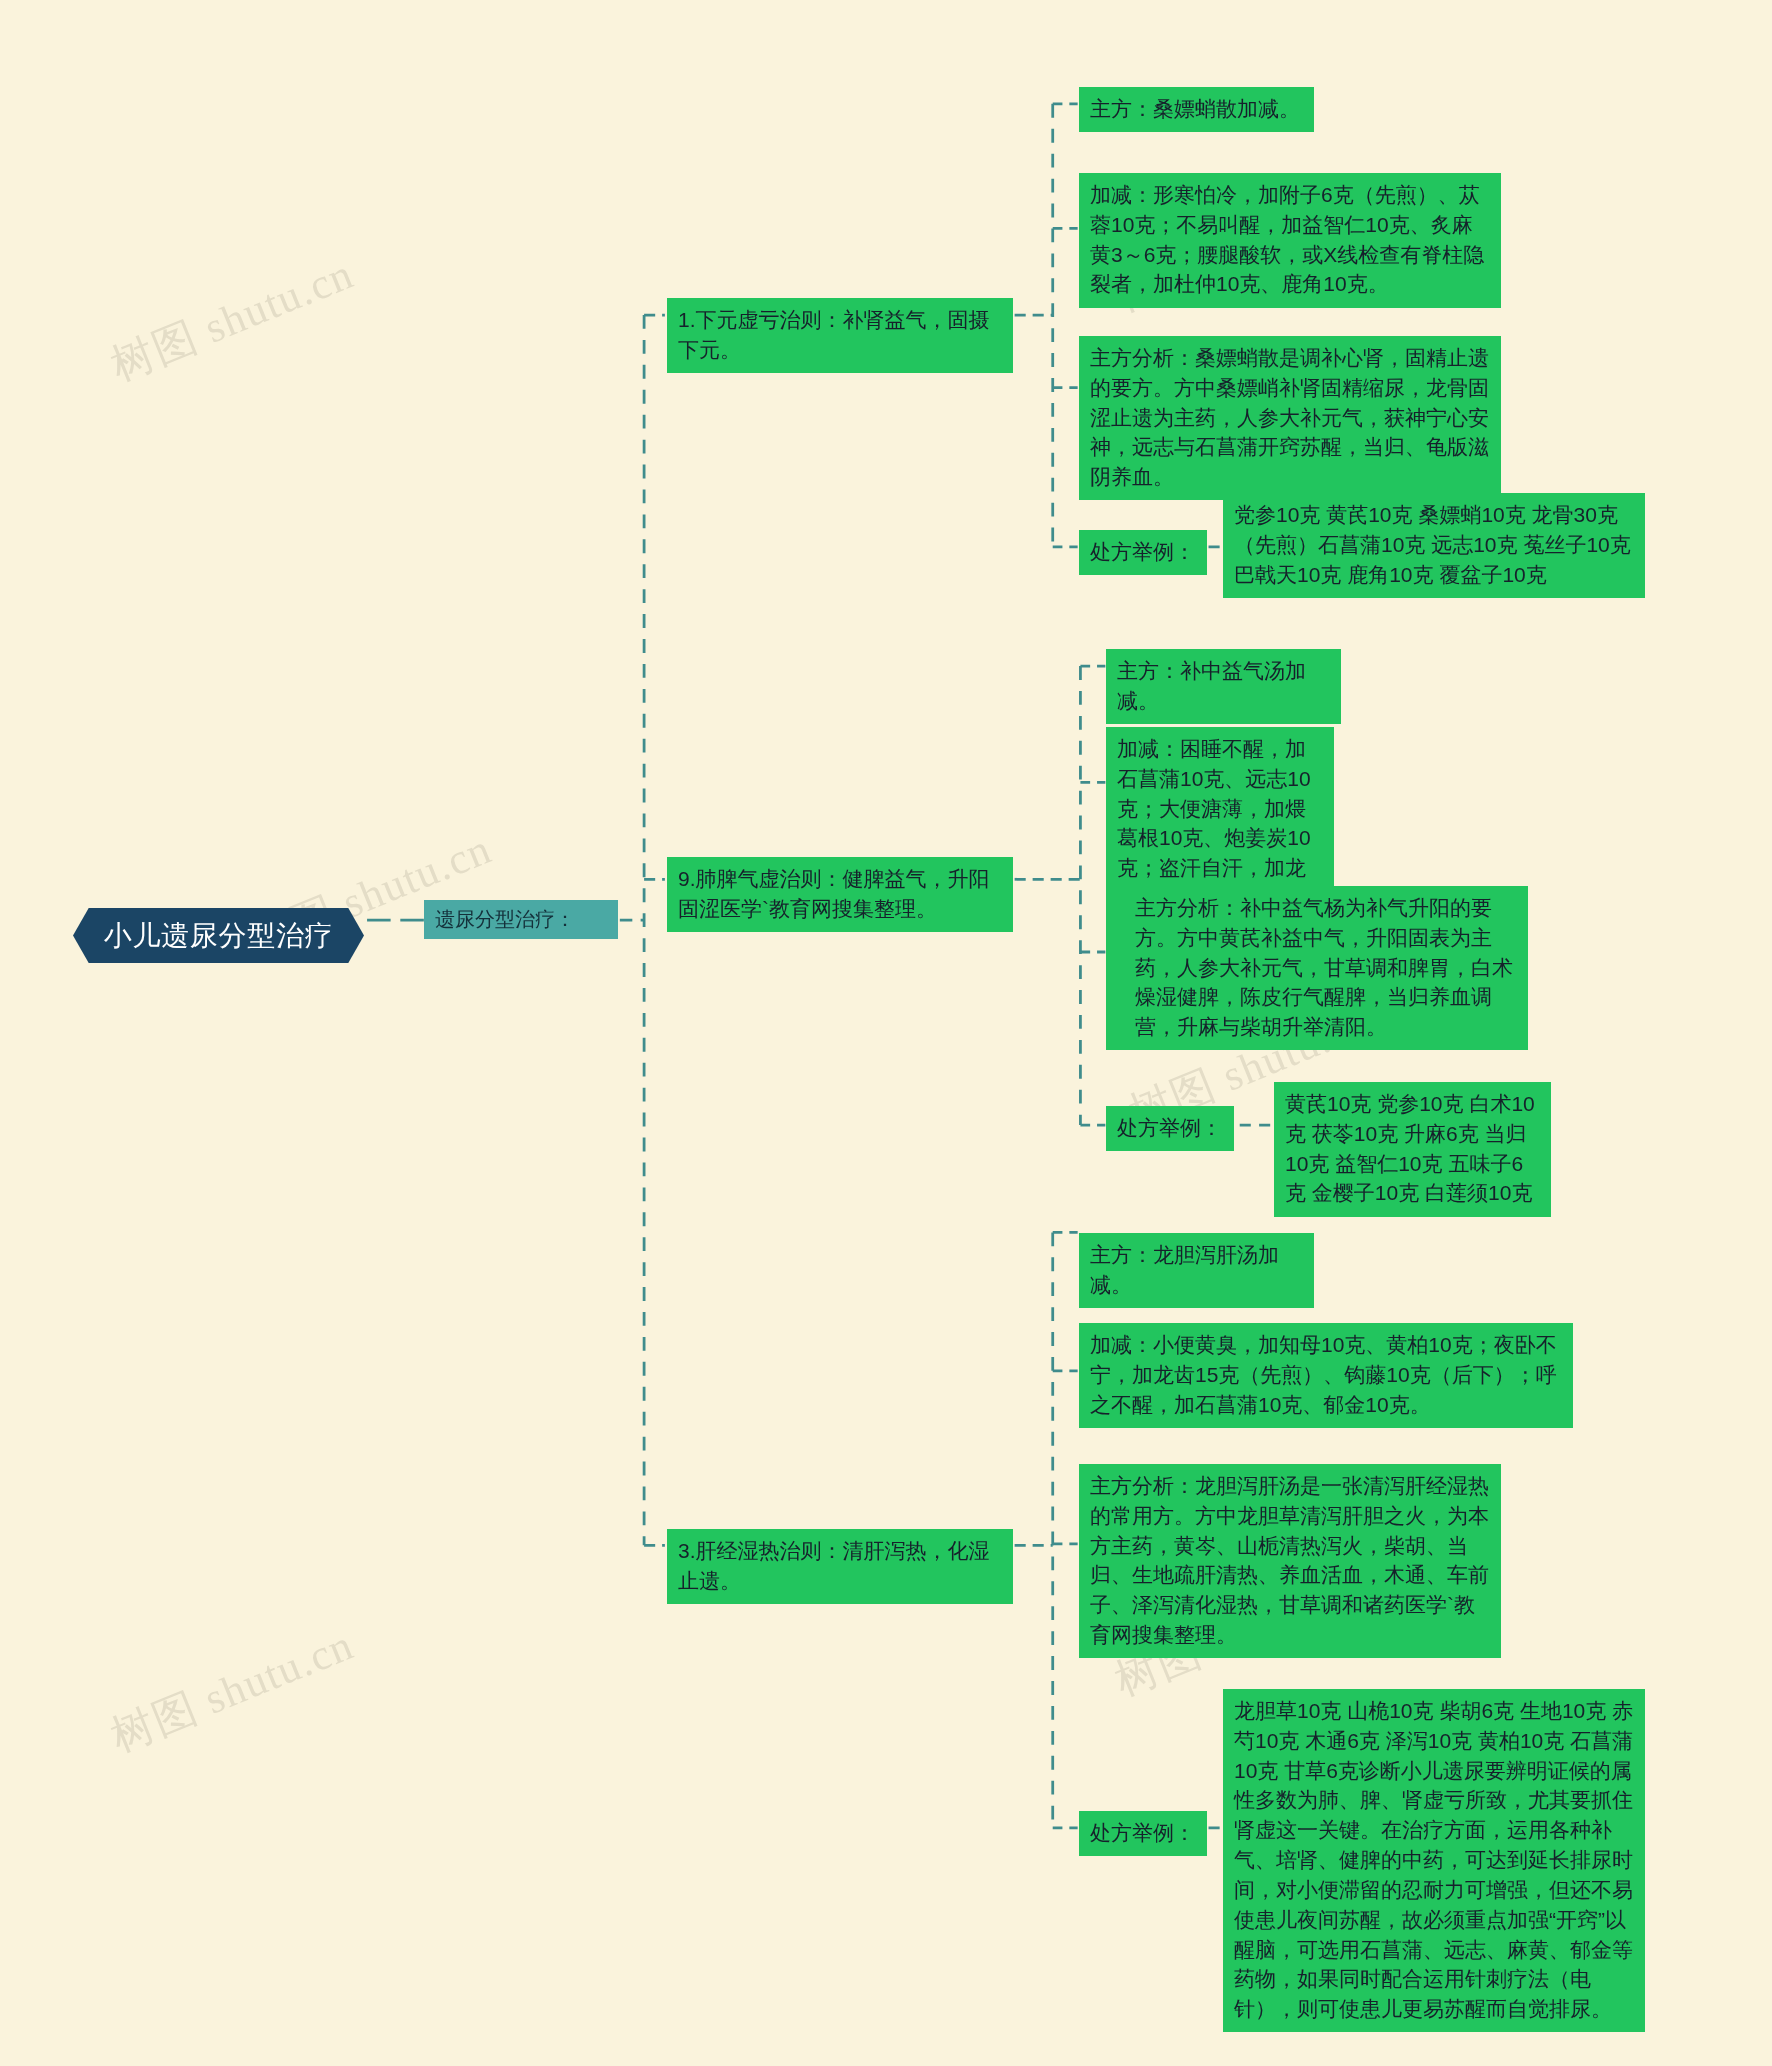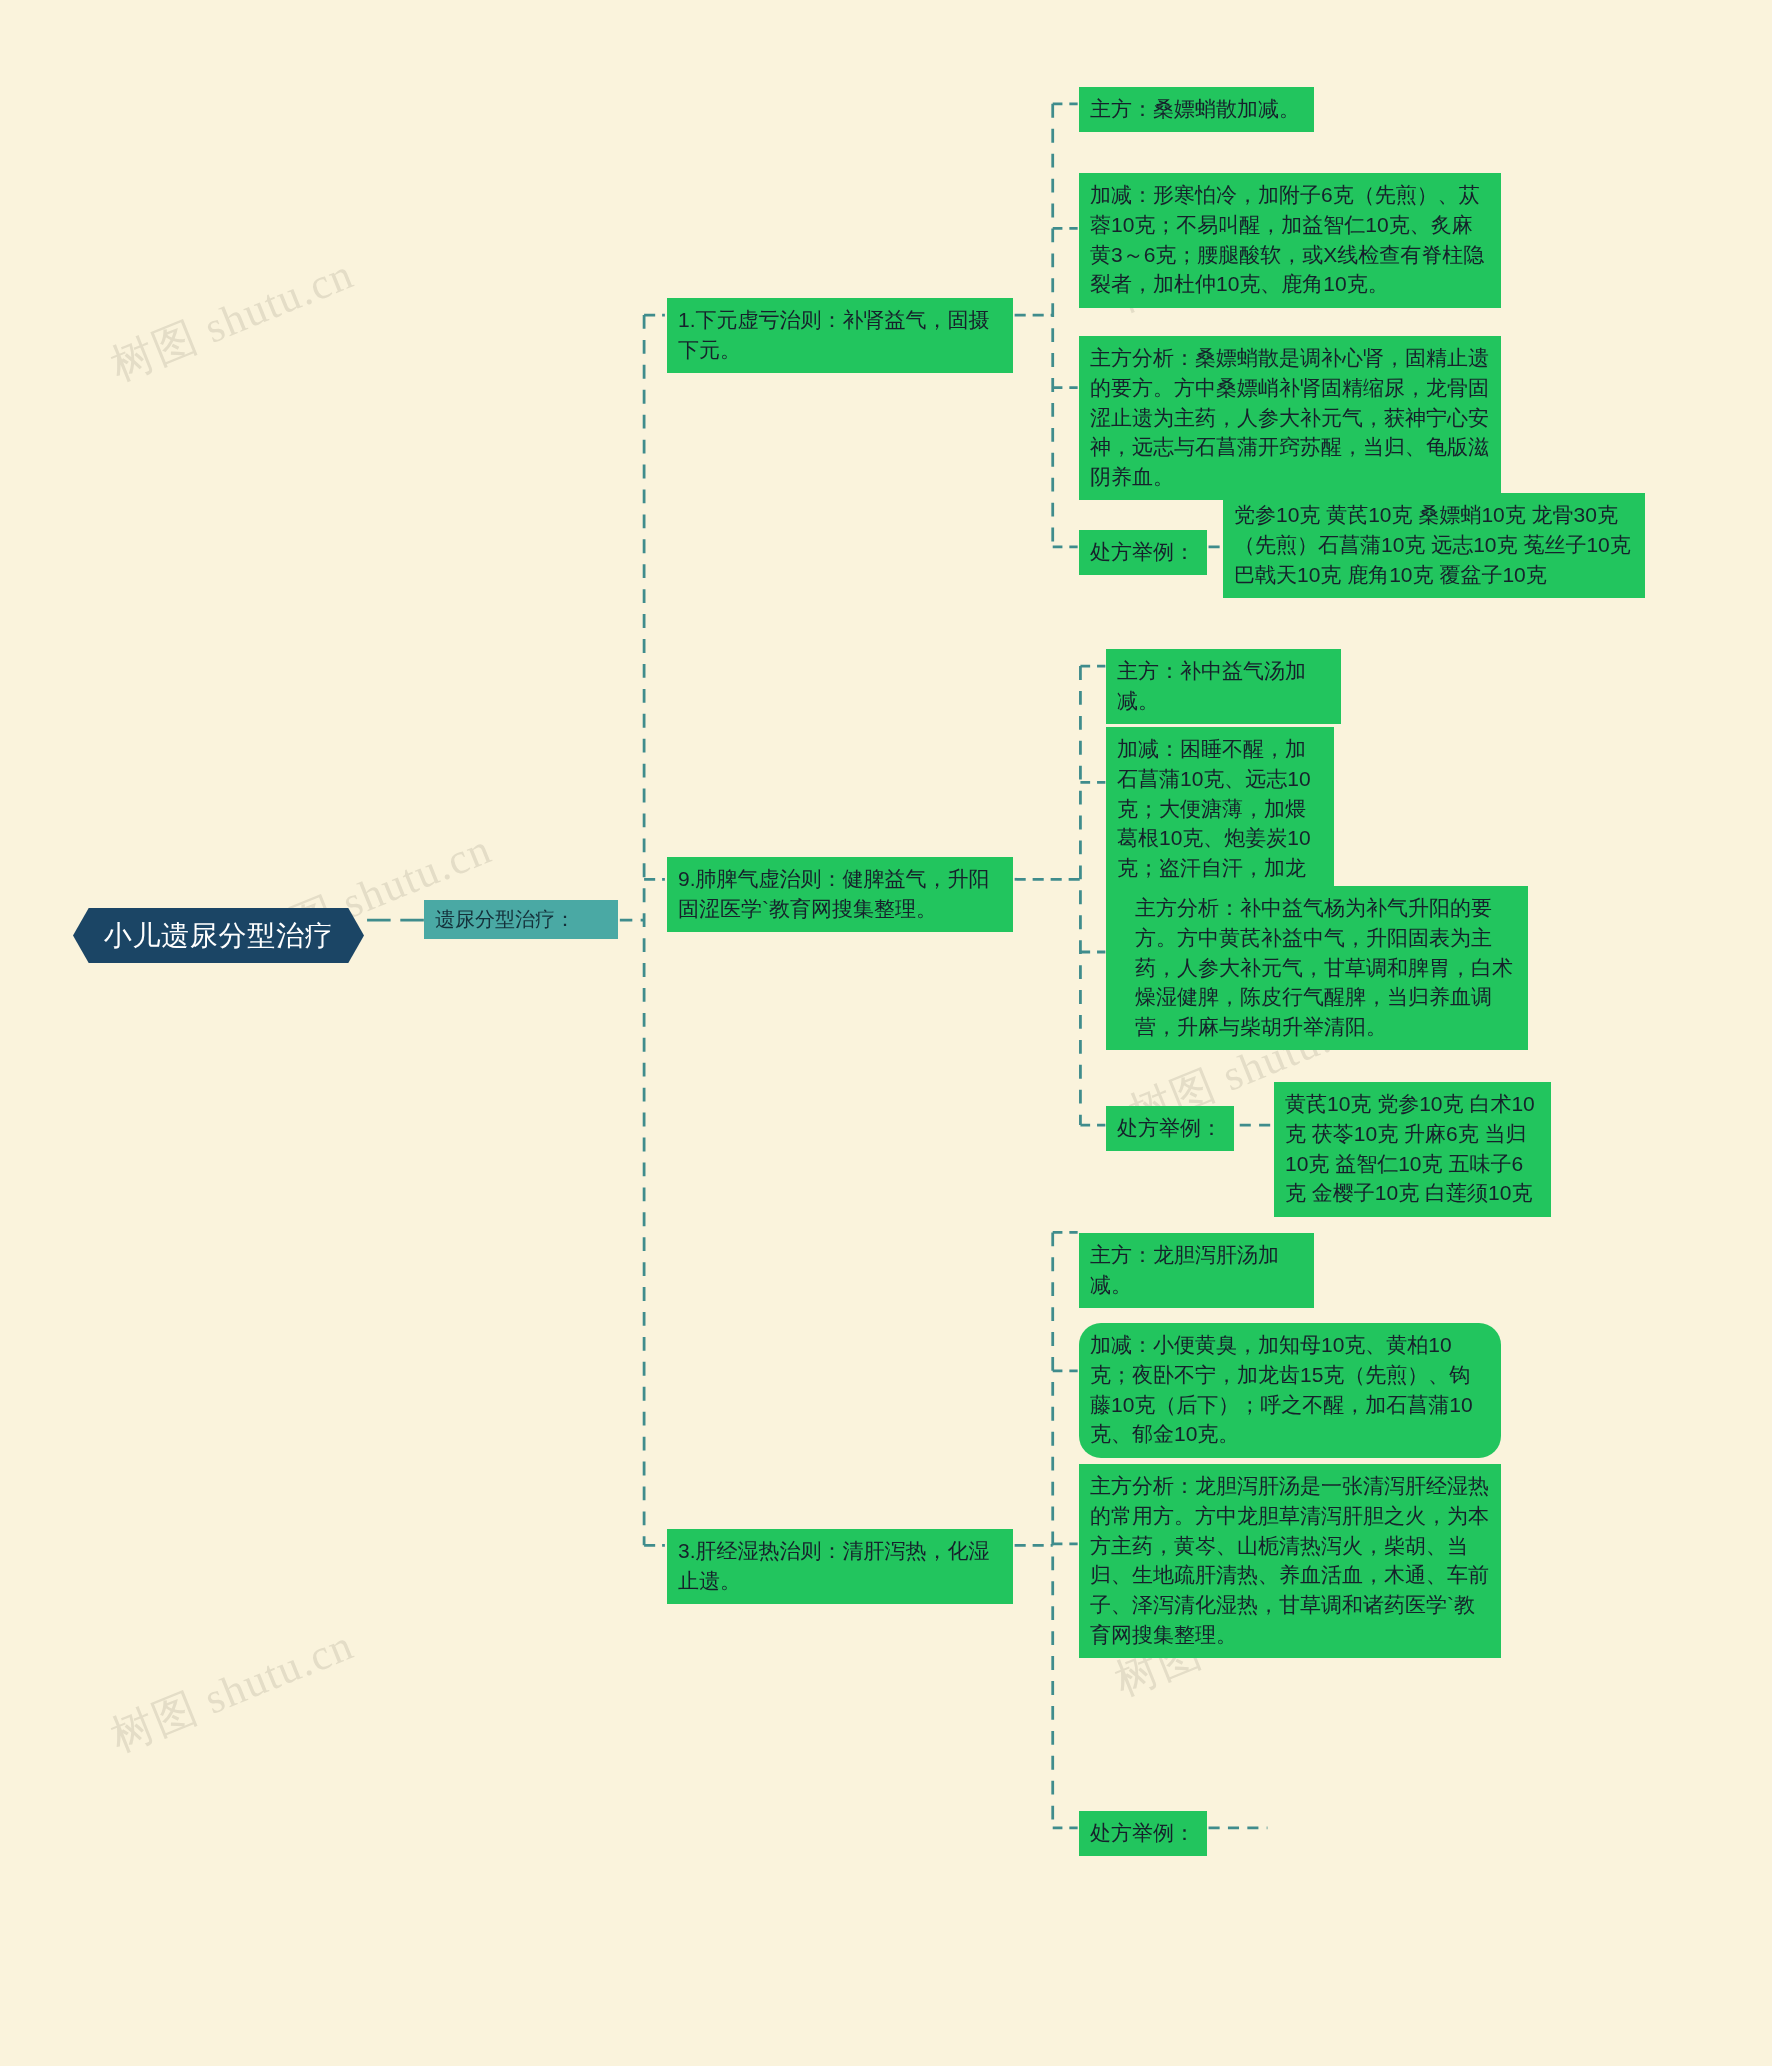--- a/index.html
+++ b/index.html
@@ -148,21 +148,22 @@
   <div class="node box" style="left:1106px; top:886px; width:422px;padding-left:29px;">主方分析：补中益气杨为补气升阳的要方。方中黄芪补益中气，升阳固表为主药，人参大补元气，甘草调和脾胃，白术燥湿健脾，陈皮行气醒脾，当归养血调营，升麻与柴胡升举清阳。</div>
 
   <div class="node box" style="left:1106px; top:1106px; width:128px;">处方举例：</div>
 
   <div class="node box" style="left:1274px; top:1082px; width:277px;">黄芪10克 党参10克 白术10克 茯苓10克 升麻6克 当归10克 益智仁10克 五味子6克 金樱子10克 白莲须10克</div>
 
   <div class="node box" style="left:667px; top:1529px; width:346px;">3.肝经湿热治则：清肝泻热，化湿止遗。</div>
 
   <div class="node box" style="left:1079px; top:1217px; width:235px;margin-top:16px;">主方：龙胆泻肝汤加减。</div>
 
-  <div class="node box" style="left:1079px; top:1323px; width:422px;border-radius:22px;">加减：小便黄臭，加知母10克、黄柏10克；夜卧不宁，加龙齿15克（先煎）、钩藤10克（后下）；呼之不醒，加石菖蒲10克、郁金10克。</div>
+  <div class="node box" style="left:1079px; top:1323px; width:494px;">加减：小便黄臭，加知母10克、黄柏10克；夜卧不宁，加龙齿15克（先煎）、钩藤10克（后下）；呼之不醒，加石菖蒲10克、郁金10克。</div>
 
   <div class="node box" style="left:1079px; top:1464px; width:422px;">主方分析：龙胆泻肝汤是一张清泻肝经湿热的常用方。方中龙胆草清泻肝胆之火，为本方主药，黄岑、山栀清热泻火，柴胡、当归、生地疏肝清热、养血活血，木通、车前子、泽泻清化湿热，甘草调和诸药医学`教育网搜集整理。</div>
 
   <div class="node box" style="left:1079px; top:1811px; width:128px;">处方举例：</div>
 
+  <div class="node box" style="left:1223px; top:1689px; width:422px;">龙胆草10克 山桅10克 柴胡6克 生地10克 赤芍10克 木通6克 泽泻10克 黄柏10克 石菖蒲10克 甘草6克诊断小儿遗尿要辨明证候的属性多数为肺、脾、肾虚亏所致，尤其要抓住肾虚这一关键。在治疗方面，运用各种补气、培肾、健脾的中药，可达到延长排尿时间，对小便滞留的忍耐力可增强，但还不易使患儿夜间苏醒，故必须重点加强“开窍”以醒脑，可选用石菖蒲、远志、麻黄、郁金等药物，如果同时配合运用针刺疗法（电针），则可使患儿更易苏醒而自觉排尿。</div>
 
 </div>
 
 
 </body></html>

